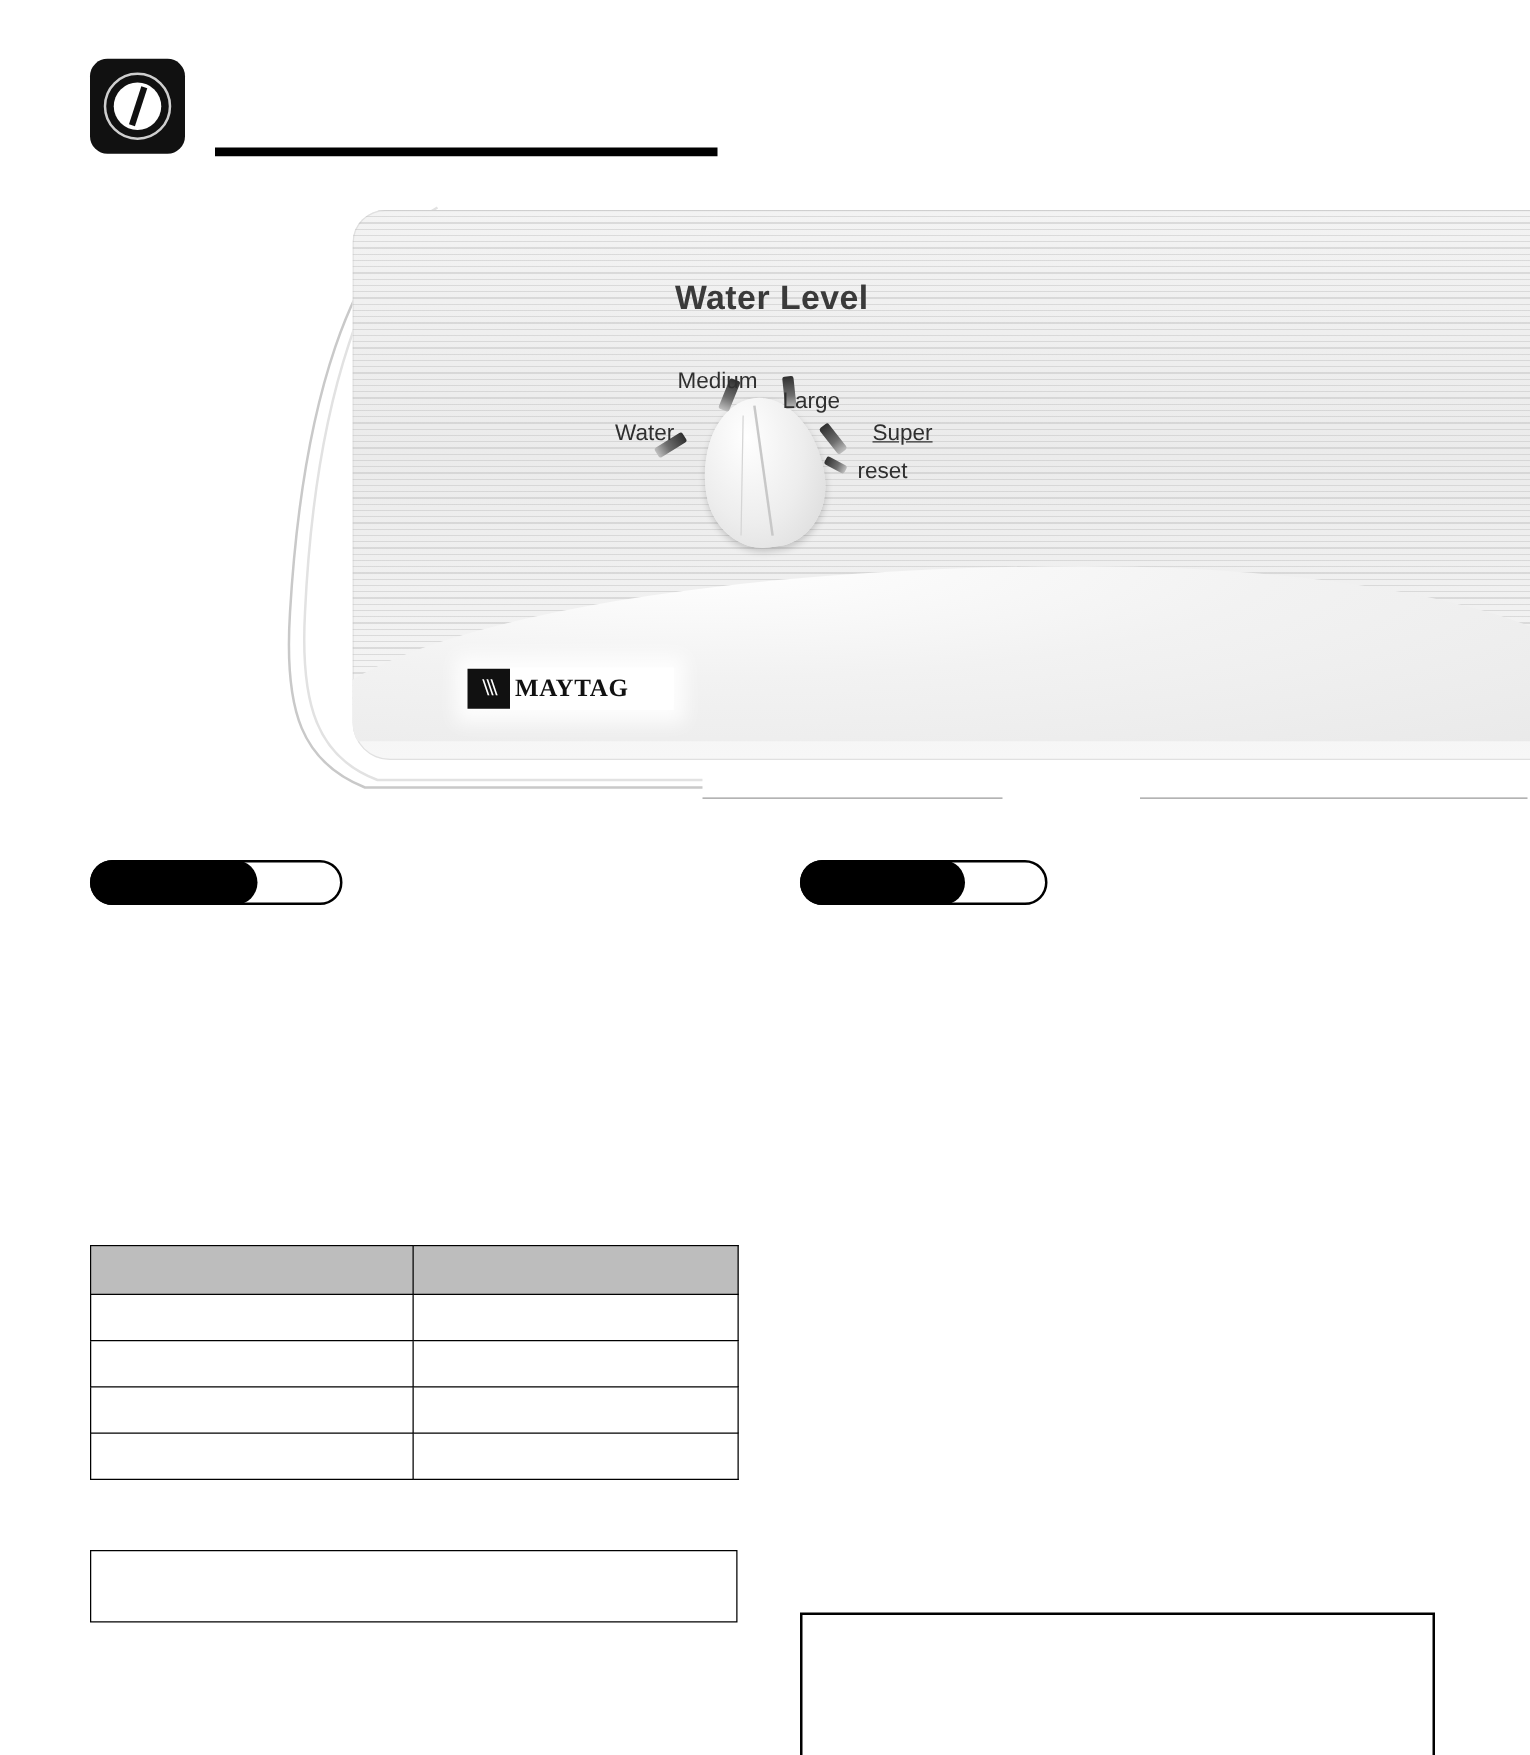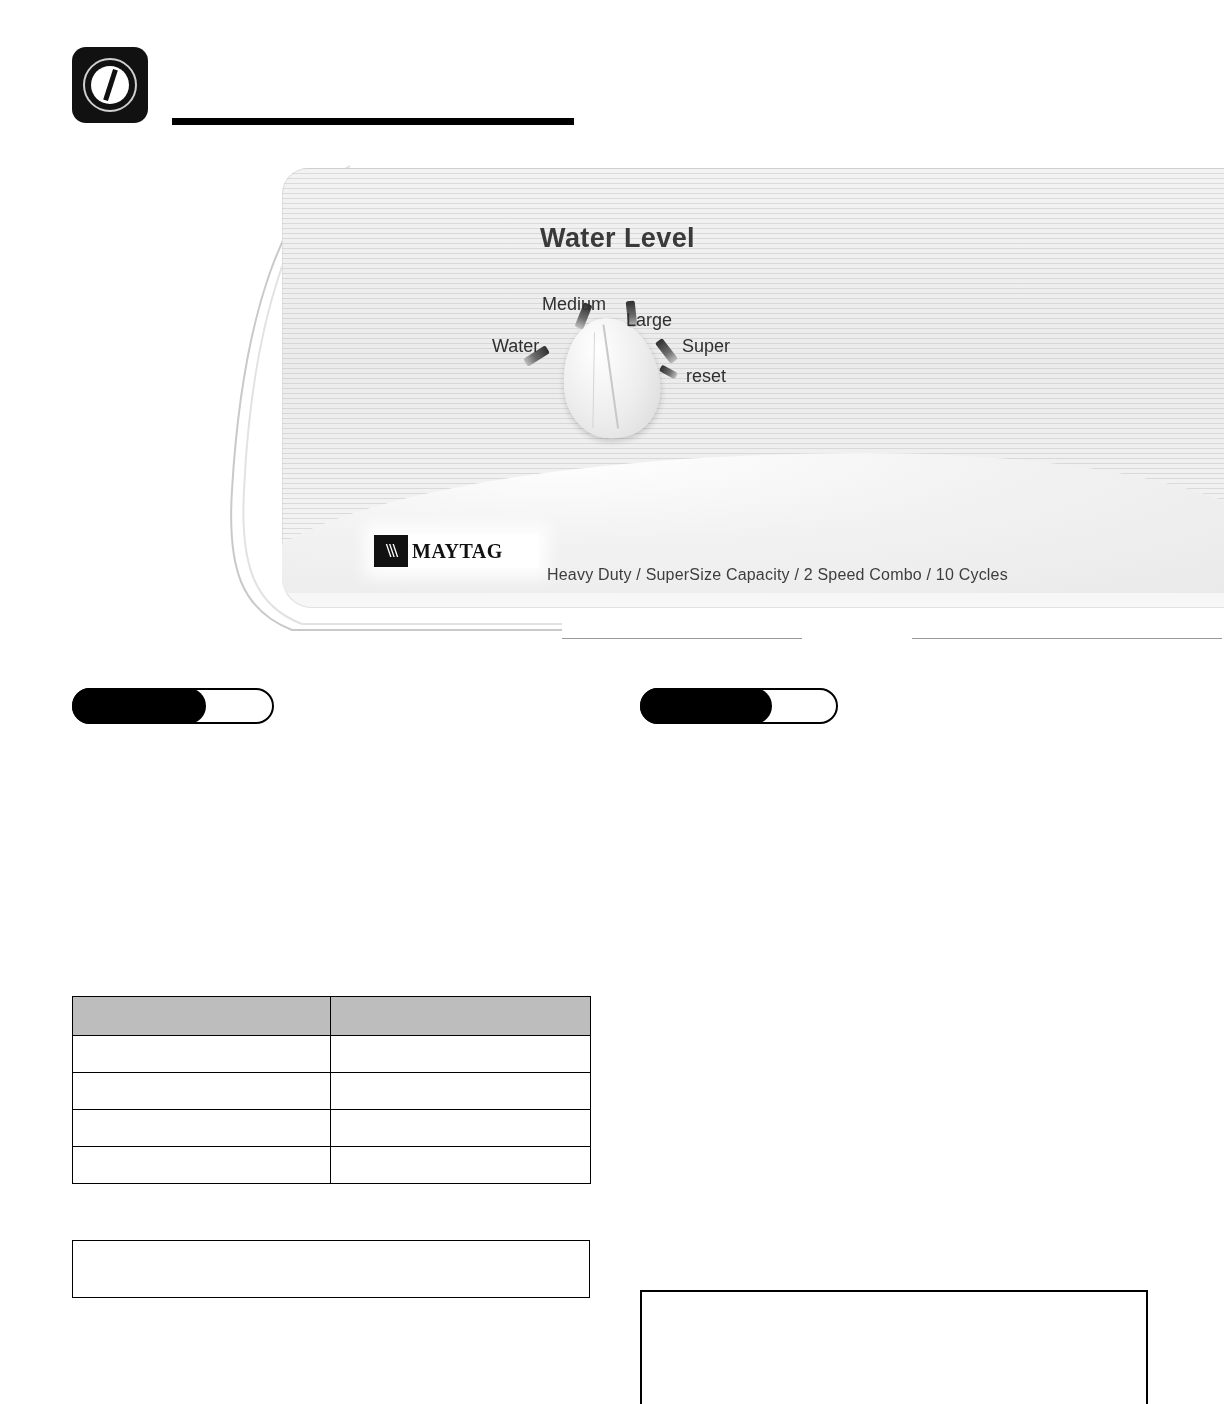--- a/index.html
+++ b/index.html
@@ -319,29 +319,28 @@
 
     <div class="tick" style="left:250px; top:175px; transform:rotate(58deg);"></div>
     <div class="tick" style="left:297px; top:135px; transform:rotate(22deg);"></div>
     <div class="tick" style="left:345px; top:133px; transform:rotate(-6deg);"></div>
     <div class="tick" style="left:380px; top:170px; transform:rotate(-38deg);"></div>
     <div class="tick" style="left:383px; top:195px; height:18px; width:7px; transform:rotate(-62deg);"></div>
 
     <span class="wl-label" style="left:210px; top:168px;">Water</span>
     <span class="wl-label" style="left:260px; top:126px;">Medium</span>
     <span class="wl-label" style="left:344px; top:126px;margin-top:16px;">Large</span>
-    <span class="wl-label" style="left:400px; top:168px;">Super</span>
+    <span class="wl-label" style="left:416px; top:168px;text-decoration:underline;">Super</span>
     <span class="wl-label" style="left:404px; top:198px;text-align:right;">reset</span>
 
     <div class="maytag-badge">
       <span class="maytag-sq">\\\</span>
       <span class="maytag-word">MAYTAG</span>
     </div>
 
-    <div class="console-tagline">Heavy Duty / SuperSize Capacity / 2 Speed Combo / 10 Cycles</div>
   </div>
 
   <div class="console-underline" style="left:340px; width:240px;"></div>
   <div class="console-underline" style="left:690px; width:310px;"></div>
 </div>
 
 <div class="pill" style="left:72px; top:688px; width:202px;">
   <div class="pill-fill" style="width:134px;"></div>
   <div class="pill-text"></div>
 </div>

